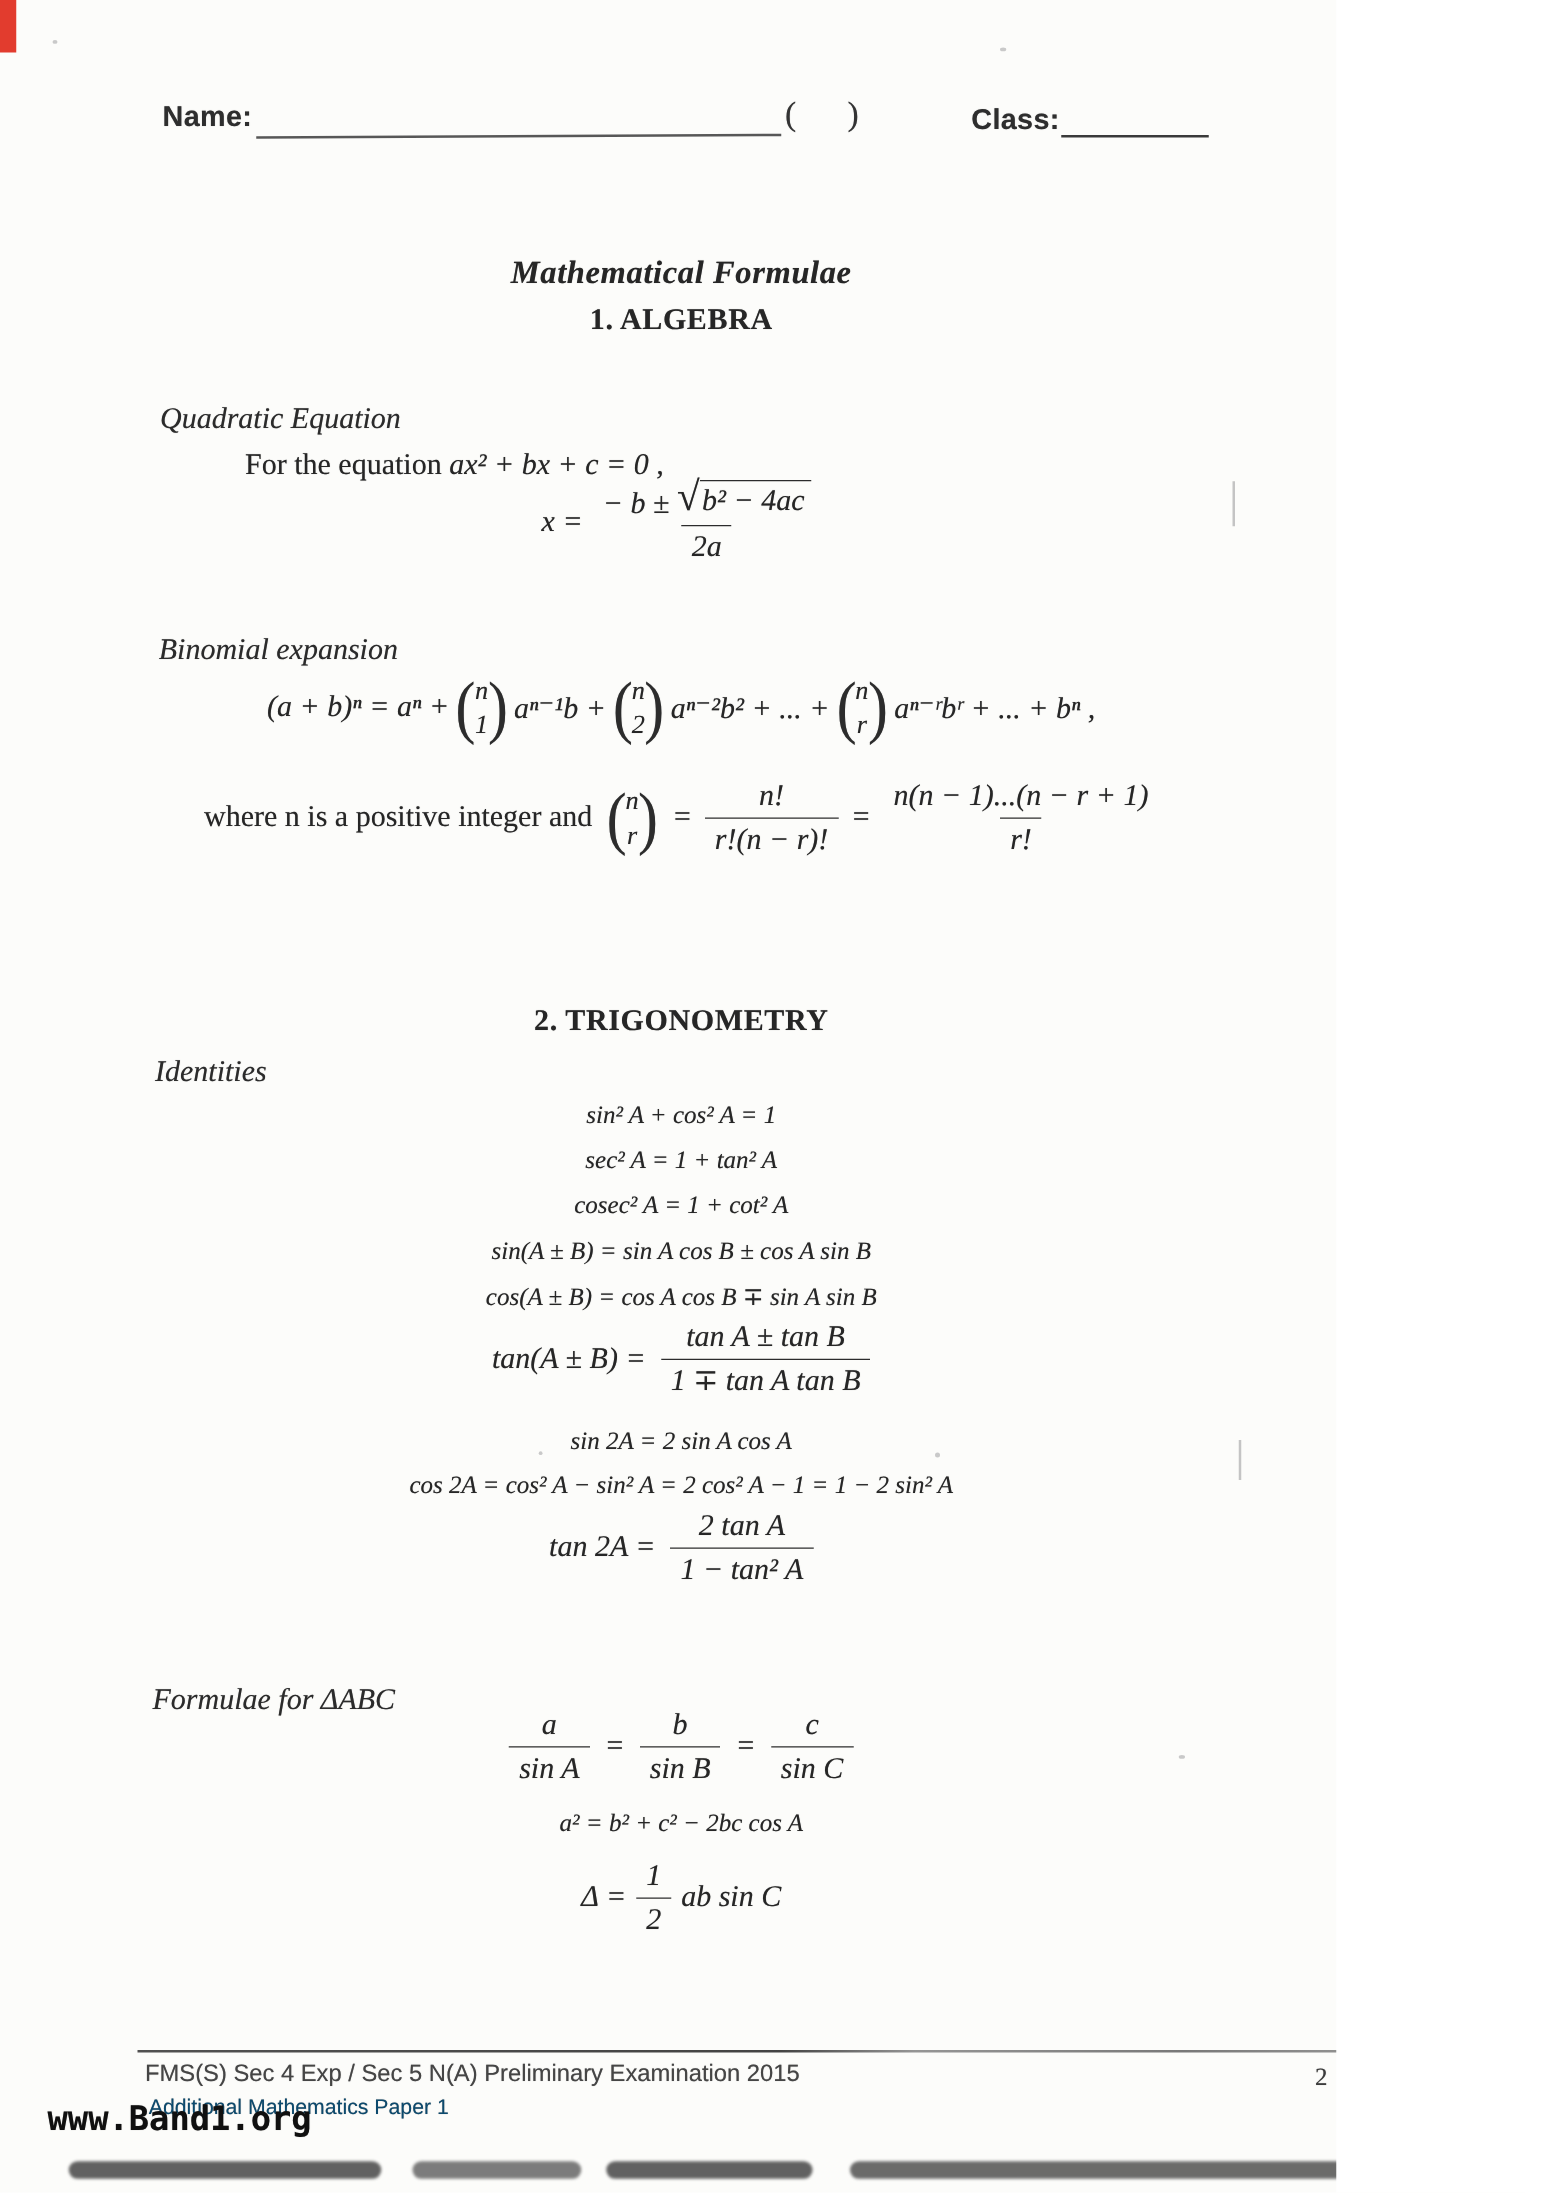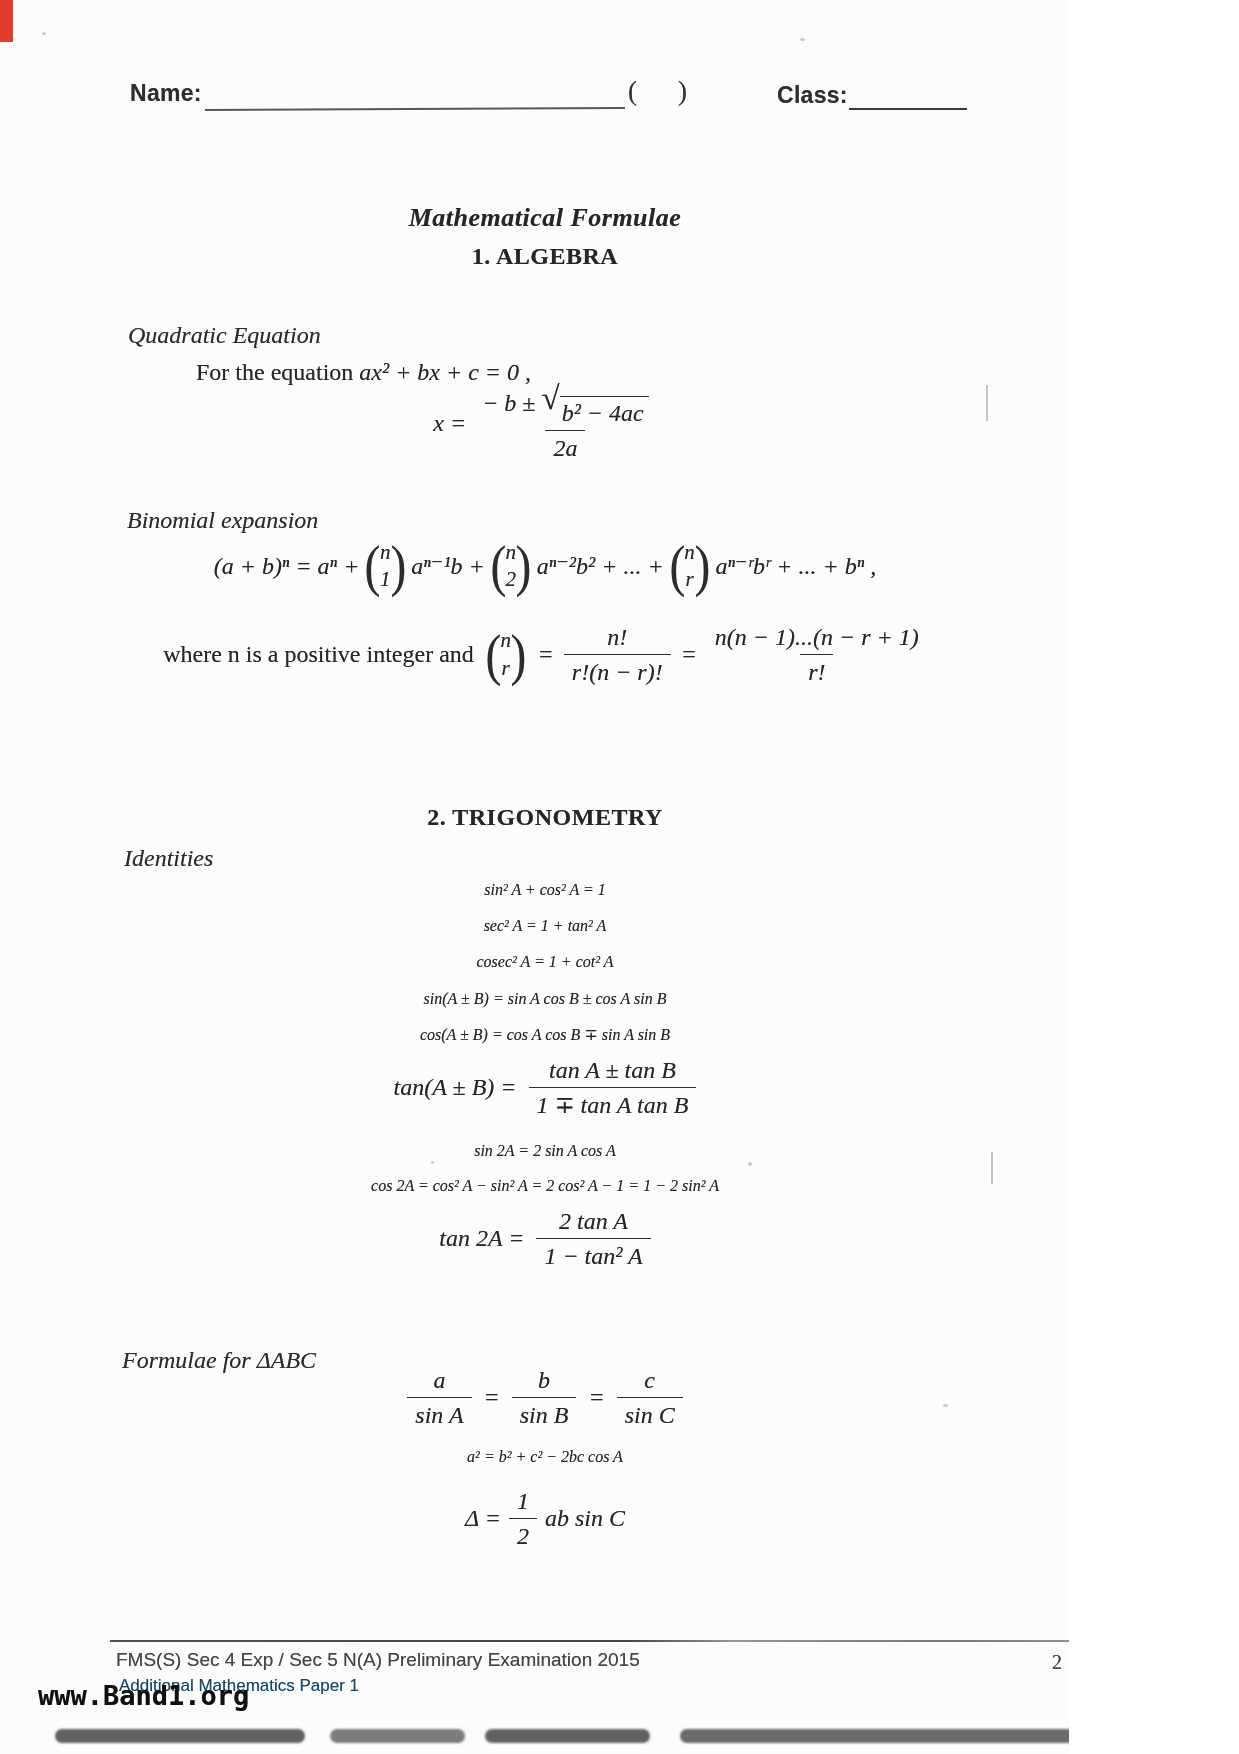--- a/index.html
+++ b/index.html
@@ -45,32 +45,32 @@
 
   
   .frac { display:inline-flex; flex-direction:column; align-items:center; line-height:1.25; }
   .frac .num { padding:0 8px 2px; }
   .frac .den { border-top:1.7px solid #2c2c2c; padding:2px 8px 0; }
   .gap8 { gap:8px; } .gap12 { gap:12px; }
 
   
   .rad { display:inline-flex; align-items:flex-start; margin-left:6px; }
   .rsign { font-size:33px; line-height:1; transform:translateY(-2px); font-style:normal; }
-  .rbody { border-top:1.7px solid #2c2c2c; padding:1px 5px 0 2px;margin-top:12px; }
+  .rbody { border-top:1.7px solid #2c2c2c; padding:1px 5px 0 2px; }
 
   
   .binom { display:inline-flex; align-items:center; line-height:1; }
   .bp { font-size:56px; font-weight:300; font-style:normal; transform:scaleX(.85); color:#2c2c2c; }
   .bcol { display:inline-flex; flex-direction:column; align-items:center; font-size:21px; line-height:1.3; font-style:italic; margin:0 -2px; }
 
   #quad-formula { top:384px; }
   #binom-formula { top:538px; gap:4px; }
   #where-row { top:622px; gap:10px; }
 
-  .ident { font-size:16px; }
+  .ident { font-size:20px; }
   #id0 { top:881px; } #id1 { top:917px; } #id2 { top:953px; }
   #id3 { top:990px; } #id4 { top:1025px; }
   #tansum { top:1055px; } 
   #dbl0 { top:1142px; } #dbl1 { top:1177px; }
   #tandbl { top:1206px; }
   #sinerule { top:1365px; }
   #cosrule { top:1448px; }
   #area { top:1486px; }
 
   

